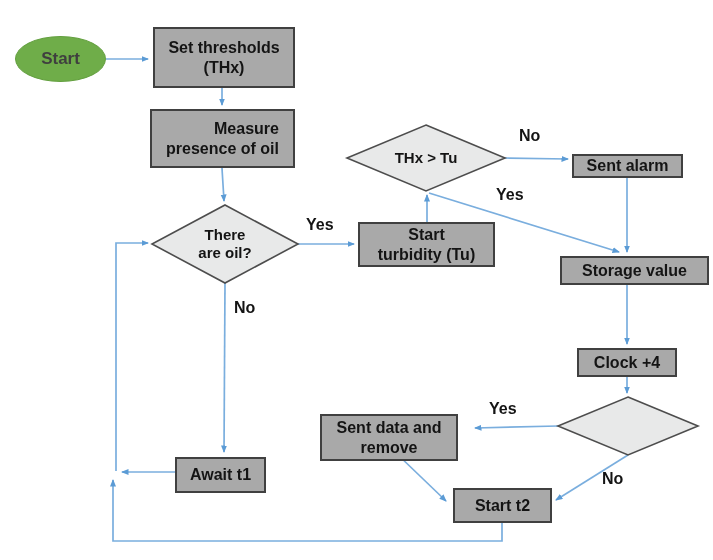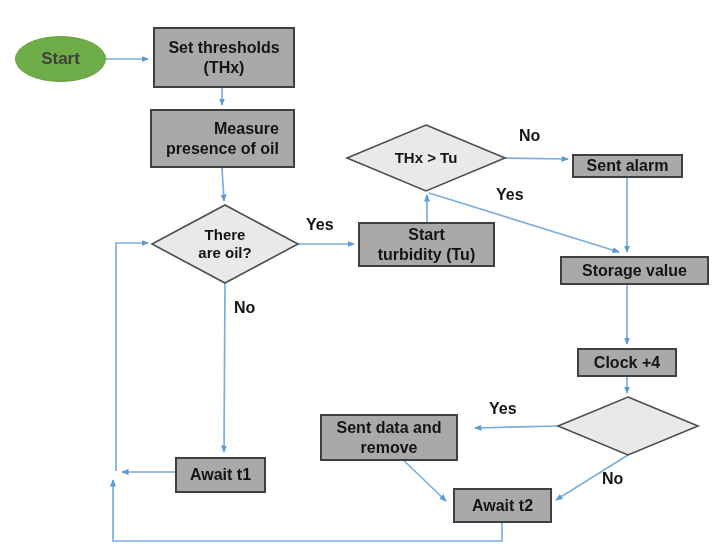--- a/index.html
+++ b/index.html
@@ -92,21 +92,21 @@
   <div class="node box" style="left:572px; top:154px; width:111px; height:24px;">Sent alarm</div>
 
   <div class="node box" style="left:560px; top:256px; width:149px; height:29px;">Storage value</div>
 
   <div class="node box" style="left:577px; top:348px; width:100px; height:29px;">Clock +4</div>
 
 
   <div class="node box" style="left:320px; top:405px; width:138px; height:47px;margin-top:9px;">Sent data and
 remove</div>
 
-  <div class="node box" style="left:453px; top:488px; width:99px; height:35px;">Await t2</div>
+  <div class="node box" style="left:453px; top:488px; width:99px; height:35px;">Start t2</div>
 
   <div class="node box" style="left:175px; top:457px; width:91px; height:36px;">Await t1</div>
 
   <div class="elabel" style="left:306px; top:216px;">Yes</div>
   <div class="elabel" style="left:234px; top:299px;">No</div>
   <div class="elabel" style="left:519px; top:127px;">No</div>
   <div class="elabel" style="left:496px; top:186px;">Yes</div>
   <div class="elabel" style="left:489px; top:400px;">Yes</div>
   <div class="elabel" style="left:602px; top:470px;">No</div>
 

